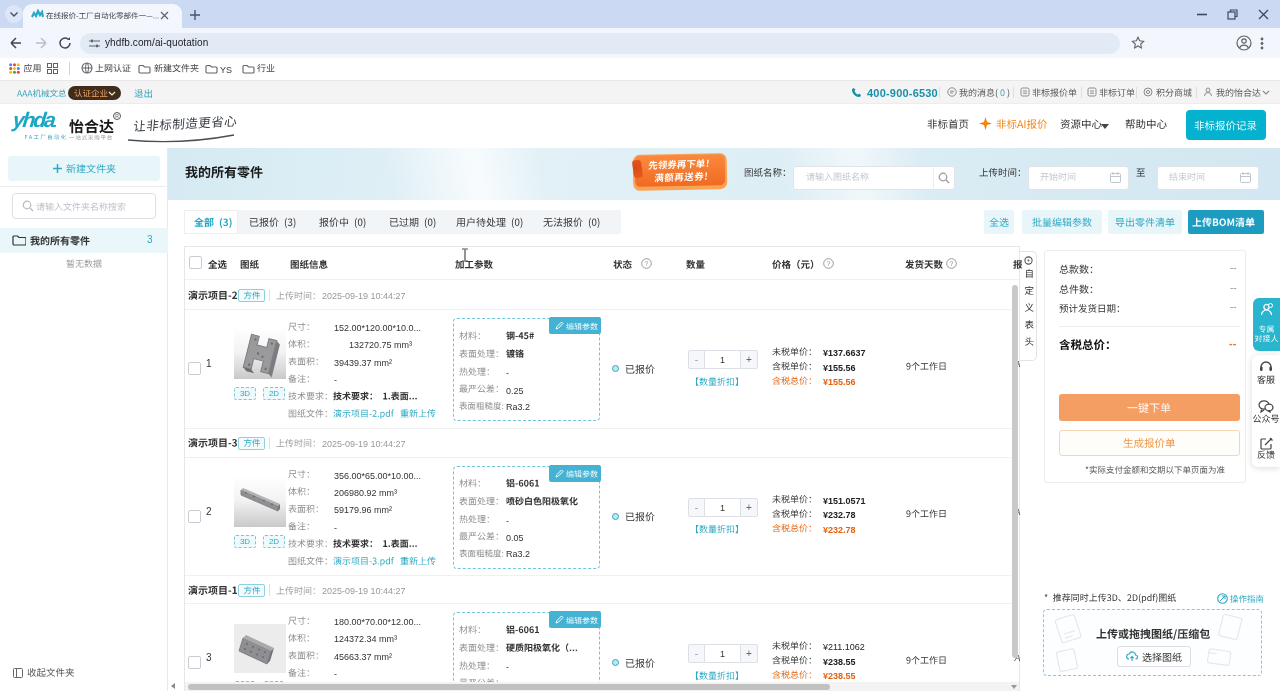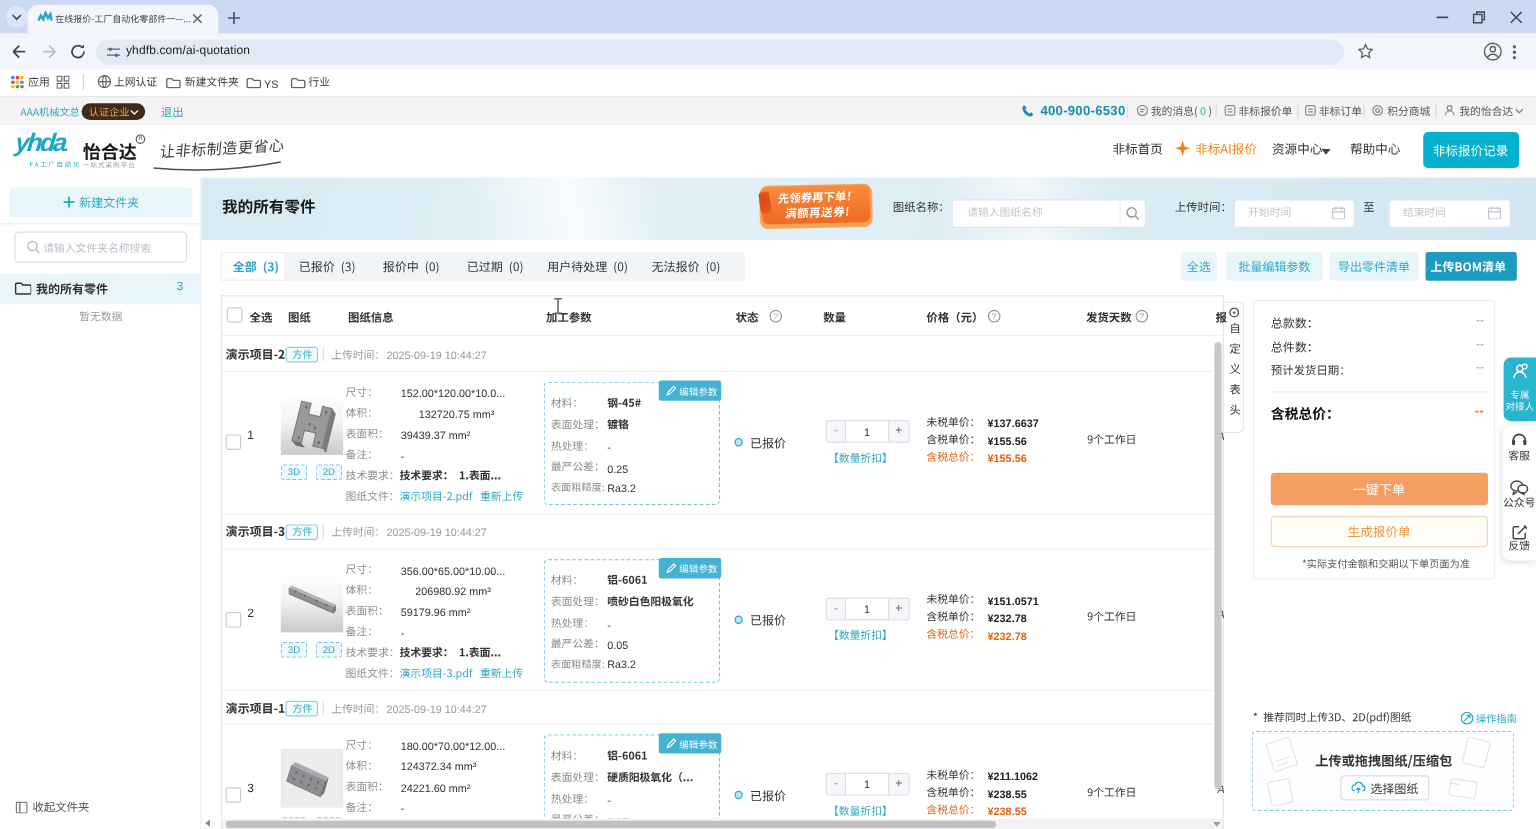--- a/index.html
+++ b/index.html
@@ -265,21 +265,21 @@
  <path d="M7 12 l2 -2 37 16 -2 2Z" fill="#b3b3b6"></path>
     <path d="M44 28 l2 -2 0 5 -2 2Z" fill="#7a7a7e"></path>
  <circle cx="12" cy="15" r="1" fill="#6e6e72"></circle>
     <circle cx="20" cy="18.5" r="1" fill="#6e6e72"></circle>
     <circle cx="30" cy="22.8" r="1" fill="#6e6e72"></circle>
     <circle cx="38" cy="26.2" r="1" fill="#6e6e72"></circle>
   </svg>
 <div class="a" style="left:234px;top:534.5px;width:22px;height:13px;border:1px dashed #7fc6d8;border-radius:2px;background:#eef9fc;font-size:8px;color:#2ba8c2;text-align:center;line-height:12px">3D</div>
 <div class="a" style="left:263px;top:534.5px;width:22px;height:13px;border:1px dashed #7fc6d8;border-radius:2px;background:#eef9fc;font-size:8px;color:#2ba8c2;text-align:center;line-height:12px">2D</div>
 <div class="a" style="left:334px;top:470.5px;font-size:9px;color:#333">356.00*65.00*10.00...</div>
-<div class="a" style="left:346px;top:487.8px;font-size:9px;color:#333">206980.92 mm³</div>
+<div class="a" style="left:334px;top:487.8px;font-size:9px;color:#333">206980.92 mm³</div>
 <div class="a" style="left:334px;top:505.2px;font-size:9px;color:#333">59179.96 mm²</div>
 <div class="a" style="left:334px;top:522.5px;font-size:9px;color:#333">-</div>
 <div class="a" style="left:453px;top:465.5px;width:147px;height:103px;border:1px dashed #6fc6dc;border-radius:4px"></div>
 <div class="a" style="left:549px;top:464.5px;width:52px;height:17px;background:#44b2d2;border-radius:2px"></div>
 <svg class="a" style="left:555px;top:468.5px" width="9" height="9">
     <path d="M1 8l1-2.5L6.5 1 8 2.5 3.5 7z" fill="none" stroke="#fff" stroke-width="1"></path>
   </svg>
 <div class="a" style="left:506px;top:515.5px;font-size:9px;color:#333">-</div>
 <div class="a" style="left:506px;top:533px;font-size:9px;color:#333">0.05</div>
 <div class="a" style="left:506px;top:549.3px;font-size:9px;color:#333">Ra3.2</div>
@@ -309,35 +309,35 @@
     <circle cx="31" cy="28" r="1" fill="#6a6a6e"></circle>
  <circle cx="11" cy="25" r="1" fill="#6a6a6e"></circle>
     <circle cx="17" cy="27.7" r="1" fill="#6a6a6e"></circle>
     <circle cx="23" cy="30.4" r="1" fill="#6a6a6e"></circle>
     <circle cx="29" cy="33" r="1" fill="#6a6a6e"></circle>
   </svg>
 <div class="a" style="left:234px;top:681px;width:22px;height:13px;border:1px dashed #7fc6d8;border-radius:2px;background:#eef9fc;font-size:8px;color:#2ba8c2;text-align:center;line-height:12px">3D</div>
 <div class="a" style="left:263px;top:681px;width:22px;height:13px;border:1px dashed #7fc6d8;border-radius:2px;background:#eef9fc;font-size:8px;color:#2ba8c2;text-align:center;line-height:12px">2D</div>
 <div class="a" style="left:334px;top:617px;font-size:9px;color:#333">180.00*70.00*12.00...</div>
 <div class="a" style="left:334px;top:634.3px;font-size:9px;color:#333">124372.34 mm³</div>
-<div class="a" style="left:334px;top:651.7px;font-size:9px;color:#333">24221.60 mm²</div>
+<div class="a" style="left:334px;top:651.7px;font-size:9px;color:#333">45663.37 mm²</div>
 <div class="a" style="left:334px;top:669px;font-size:9px;color:#333">-</div>
 <div class="a" style="left:453px;top:612px;width:147px;height:103px;border:1px dashed #6fc6dc;border-radius:4px"></div>
 <div class="a" style="left:549px;top:611px;width:52px;height:17px;background:#44b2d2;border-radius:2px"></div>
 <svg class="a" style="left:555px;top:615px" width="9" height="9">
     <path d="M1 8l1-2.5L6.5 1 8 2.5 3.5 7z" fill="none" stroke="#fff" stroke-width="1"></path>
   </svg>
 <div class="a" style="left:506px;top:662px;font-size:9px;color:#333">-</div>
 <div class="a" style="left:506px;top:679.5px;font-size:9px;color:#333">0.05</div>
 
 <div class="a" style="left:612px;top:659px;width:7px;height:7px;border-radius:50%;background:#bde8f1;border:1.5px solid #2aa8c2"></div>
 <div class="a" style="left:688px;top:644px;width:17px;height:19px;background:#f5f7fa;border:1px solid #dcdfe6;border-radius:2px 0 0 2px;font-size:10px;color:#999;text-align:center;line-height:17px">-</div>
 <div class="a" style="left:705px;top:644px;width:35px;height:19px;background:#fff;border:1px solid #dcdfe6;border-left:none;border-right:none;font-size:9px;color:#333;text-align:center;line-height:18px">1</div>
 <div class="a" style="left:740px;top:644px;width:18px;height:19px;background:#f5f7fa;border:1px solid #dcdfe6;border-radius:0 2px 2px 0;font-size:10px;color:#666;text-align:center;line-height:17px">+</div>
-<div class="a" style="left:823px;top:642px;font-size:9px;font-weight:bold;color:#222">¥211.1062</div>
+<div class="a" style="left:823px;top:642px;font-size:9px;font-weight:normal;color:#222">¥211.1062</div>
 <div class="a" style="left:823px;top:656.5px;font-size:9px;font-weight:bold;color:#222">¥238.55</div>
 <div class="a" style="left:823px;top:671px;font-size:9px;font-weight:bold;color:#e4610e">¥238.55</div>
 <div class="a" style="left:1014.5px;top:653px;font-size:9px;font-style:italic;color:#444;z-index:30">A</div>
 
 <svg class="a" style="left:460px;top:248px;z-index:65" width="10" height="14">
     <path d="M2 1h6M2 13h6M5 1v12" stroke="#222" stroke-width="1.2" fill="none"></path>
     <path d="M2 1h6M2 13h6M5 1v12" stroke="#fff" stroke-width="0.4" fill="none"></path>
   </svg>
 
 <svg class="a" style="left:641px;top:258px" width="11" height="11">

